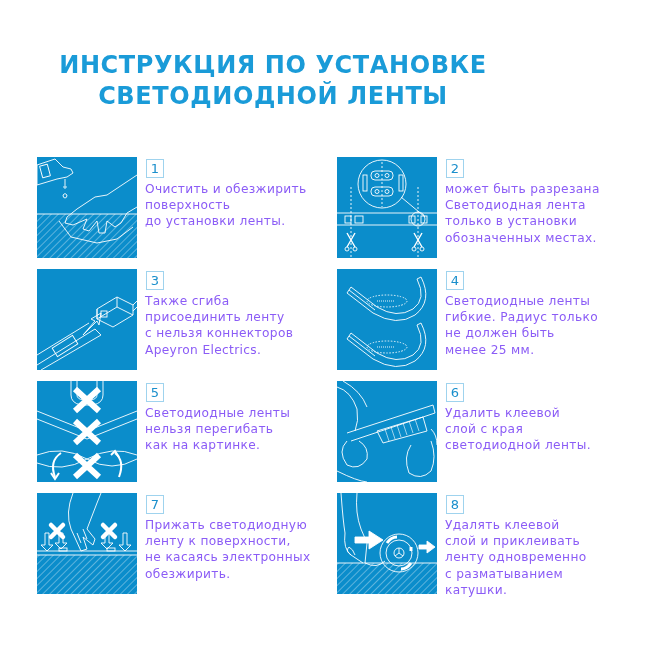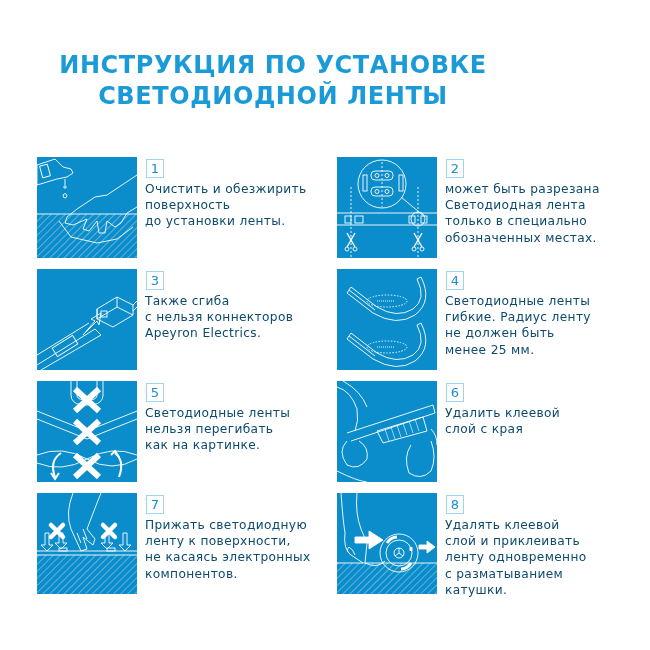--- a/index.html
+++ b/index.html
@@ -7,21 +7,21 @@
            font-family: "DejaVu Sans", "Liberation Sans", sans-serif; }
     .title { position: absolute; left: 0; top: 50px; width: 546px; text-align: center;
              color: #1a9bd8; font-family: "DejaVu Sans", sans-serif; font-weight: bold;
              font-size: 24px; line-height: 31px; letter-spacing: 0.6px; }
     .step { position: absolute; width: 300px; height: 102px; }
     .pic { position: absolute; left: 0; top: 0; width: 100px; height: 101px; background: #0b8dcb; overflow: hidden; }
     .pic svg { display: block; width: 100px; height: 101px; }
     .num { position: absolute; left: 109px; top: 2px; width: 16px; height: 17px;
            border: 1px solid #9fd3ee; color: #1a8fcc; font-size: 13px; line-height: 17px;
            text-align: center; font-family: "DejaVu Sans", sans-serif; }
-    .txt { position: absolute; left: 108px; top: 24px; width: 200px; color: #0c4a6e;
+    .txt { position: absolute; left: 108px; top: 24px; width: 200px; color: #8b5cf6;
            font-size: 12.2px; line-height: 16.2px; letter-spacing: 0.35px;
            font-family: "DejaVu Sans", sans-serif; }
     .txt div { white-space: nowrap; }
   </style>
 </head>
 <body>
 
 <div class="title">
   <div>ИНСТРУКЦИЯ ПО УСТАНОВКЕ</div>
   <div>СВЕТОДИОДНОЙ ЛЕНТЫ</div>
@@ -85,41 +85,42 @@
         <circle cx="18" cy="92" r="2"></circle>
       <path d="M77 76 L85 90 M85 76 L77 90" stroke-width="1.4"></path>
       <circle cx="77" cy="92" r="2"></circle>
         <circle cx="85" cy="92" r="2"></circle>
     </svg>
   </div>
   <div class="num">2</div>
   <div class="txt">
     <div>может быть разрезана</div>
     <div>Светодиодная лента</div>
-    <div>только в специально</div>
+    <div>только в установки</div>
     <div>обозначенных местах.</div>
   </div>
 </div>
 
 <div class="step" style="left:37px; top:269px;">
   <div class="pic">
     <svg viewBox="0 0 100 101" fill="none" stroke="#fff" stroke-width="0.9">
       <path d="M0 96 L58 60 L64 66 L4 101"></path>
       <path d="M0 86 L52 54"></path>
       <rect x="16" y="72" width="24" height="10" transform="rotate(-32 28 77)"></rect>
       <path d="M46 66 L58 52 L54 50 L64 44 L62 56 L60 52 Z"></path>
       <path d="M60 40 L80 28 L96 36 L96 46 L76 58 L60 50 Z"></path>
       <path d="M60 40 L60 50 M80 28 L80 38 L96 46 M80 38 L60 50"></path>
       <path d="M96 36 L100 32 M96 42 L100 38"></path>
       <rect x="64" y="42" width="6" height="6"></rect>
     </svg>
   </div>
   <div class="num">3</div>
   <div class="txt">
     <div>Также сгиба</div>
+    <div>присоединить ленту</div>
     <div>с нельзя коннекторов</div>
     <div>Apeyron Electrics.</div>
   </div>
 </div>
 
 <div class="step" style="left:337px; top:269px;">
   <div class="pic">
     <svg viewBox="0 0 100 101" fill="none" stroke="#fff" stroke-width="0.9">
       <path d="M14 18 L40 38 Q60 50 76 40 Q90 30 80 10 L84 8 Q96 32 78 46 Q60 58 36 44 L10 24 Z"></path>
       <path d="M12 21 L38 41"></path>
@@ -127,21 +128,21 @@
       <line x1="40" y1="32" x2="58" y2="32" stroke-dasharray="1 1"></line>
       <path d="M14 64 L40 84 Q60 96 76 86 Q90 76 80 56 L84 54 Q96 78 78 92 Q60 104 36 90 L10 70 Z"></path>
       <path d="M12 67 L38 87"></path>
       <ellipse cx="50" cy="78" rx="20" ry="6" stroke-dasharray="1.5 1.5"></ellipse>
       <line x1="40" y1="78" x2="58" y2="78" stroke-dasharray="1 1"></line>
     </svg>
   </div>
   <div class="num">4</div>
   <div class="txt">
     <div>Светодиодные ленты</div>
-    <div>гибкие. Радиус ленту</div>
+    <div>гибкие. Радиус только</div>
     <div>не должен быть</div>
     <div>менее 25 мм.</div>
   </div>
 </div>
 
 <div class="step" style="left:37px; top:381px;">
   <div class="pic">
     <svg viewBox="0 0 100 101" fill="none" stroke="#fff" stroke-width="0.9">
       <path d="M34 0 L34 14 Q34 22 44 24 L56 24 Q66 22 66 14 L66 0"></path>
       <path d="M40 0 L40 14 Q40 18 46 19 L54 19 Q60 18 60 14 L60 0"></path>
@@ -184,20 +185,21 @@
       </g>
       <path d="M74 64 Q66 76 72 92 Q84 100 94 90 Q100 76 94 60"></path>
       <path d="M94 48 Q100 54 100 64"></path>
       <path d="M0 90 Q20 100 30 101"></path>
     </svg>
   </div>
   <div class="num">6</div>
   <div class="txt">
     <div>Удалить клеевой</div>
     <div>слой с края</div>
+    <div>светодиодной ленты.</div>
   </div>
 </div>
 
 <div class="step" style="left:37px; top:493px;">
   <div class="pic">
     <svg viewBox="0 0 100 101" fill="none" stroke="#fff" stroke-width="0.9">
       <rect x="0" y="62" width="100" height="39" fill="url(#hatch)" stroke="none"></rect>
       <line x1="0" y1="58" x2="100" y2="58"></line>
       <line x1="0" y1="62" x2="100" y2="62"></line>
       <path d="M36 0 Q28 20 34 36 L44 58 L50 56 L46 44 L56 52 L58 46 L50 36 L60 10 L64 0"></path>
@@ -212,21 +214,21 @@
         <path d="M14 32 L26 44 M26 32 L14 44"></path>
         <path d="M66 32 L78 44 M78 32 L66 44"></path>
       </g>
     </svg>
   </div>
   <div class="num">7</div>
   <div class="txt">
     <div>Прижать светодиодную</div>
     <div>ленту к поверхности,</div>
     <div>не касаясь электронных</div>
-    <div>компонентов.</div>
+    <div>обезжирить.</div>
   </div>
 </div>
 
 <div class="step" style="left:337px; top:493px;">
   <div class="pic">
     <svg viewBox="0 0 100 101" fill="none" stroke="#fff" stroke-width="0.9">
       <rect x="0" y="70" width="100" height="31" fill="url(#hatch)" stroke="none"></rect>
       <line x1="0" y1="70" x2="100" y2="70"></line>
       <path d="M4 0 Q6 28 8 40 Q6 56 14 62 L26 70"></path>
       <path d="M20 0 Q18 20 24 36 L30 50 L28 70"></path>

